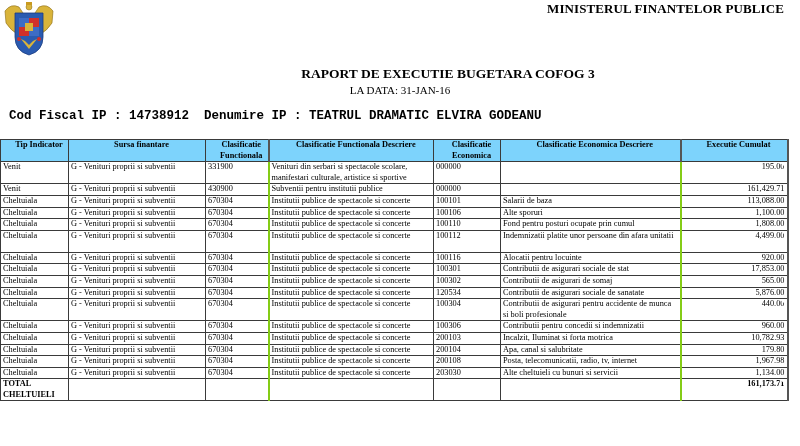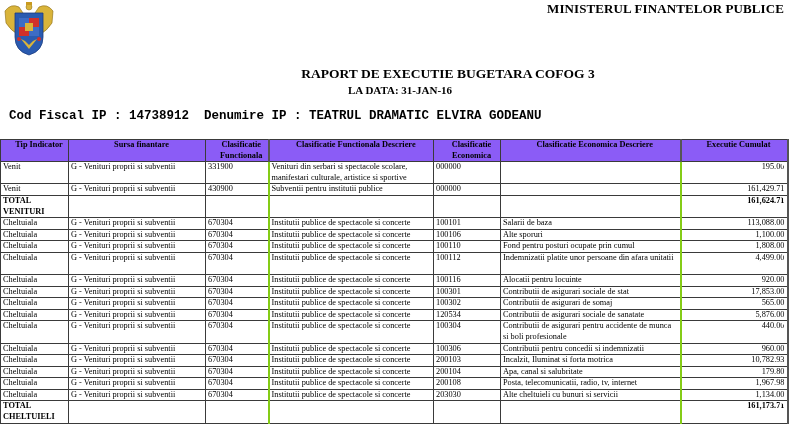--- a/index.html
+++ b/index.html
@@ -40,21 +40,21 @@
       font-weight: bold;
       margin-left: 48px;
     }
     .report-date {
       position: absolute;
       left: 0;
       width: 800px;
       top: 84px;
       text-align: center;
       font-size: 11px;
-      font-weight: bold;
+      font-weight: normal;
     }
     .entity-line {
       position: absolute;
       left: 9px;
       top: 109px;
       font-size: 12.5px;
       font-weight: bold;
       white-space: pre;
       font-family: Liberation Mono, monospace;
     }
@@ -77,21 +77,21 @@
       line-height: 10.6px;
     }
     table.report th,
     table.report td {
       border: 1px solid #3a3a3a;
       padding: 0 2px;
       vertical-align: top;
       overflow: hidden;
     }
     table.report th {
-      background: #8b5cf6;
+      background: #7dd3fc;
       font-weight: bold;
       text-align: center;
       height: 21px;
       font-size: 8.3px;
       padding-left: 11px;
     }
     table.report td.num {
       text-align: right;
       border-radius: 10px;
     }
@@ -179,29 +179,20 @@
       </tr>
       <tr class="h2">
         <td>Venit</td>
         <td>G - Venituri proprii si subventii</td>
         <td>430900</td>
         <td class="thick-l">Subventii pentru institutii publice</td>
         <td>000000</td>
         <td></td>
         <td class="num thick-l thick-r">161,429.71</td>
       </tr>
-      <tr class="h3 total">
-        <td>TOTAL VENITURI</td>
-        <td></td>
-        <td></td>
-        <td class="thick-l"></td>
-        <td></td>
-        <td></td>
-        <td class="num thick-l thick-r">161,624.71</td>
-      </tr>
       <tr class="h2">
         <td>Cheltuiala</td>
         <td>G - Venituri proprii si subventii</td>
         <td>670304</td>
         <td class="thick-l">Institutii publice de spectacole si concerte</td>
         <td>100101</td>
         <td>Salarii de baza</td>
         <td class="num thick-l thick-r">113,088.00</td>
       </tr>
       <tr class="h2">

